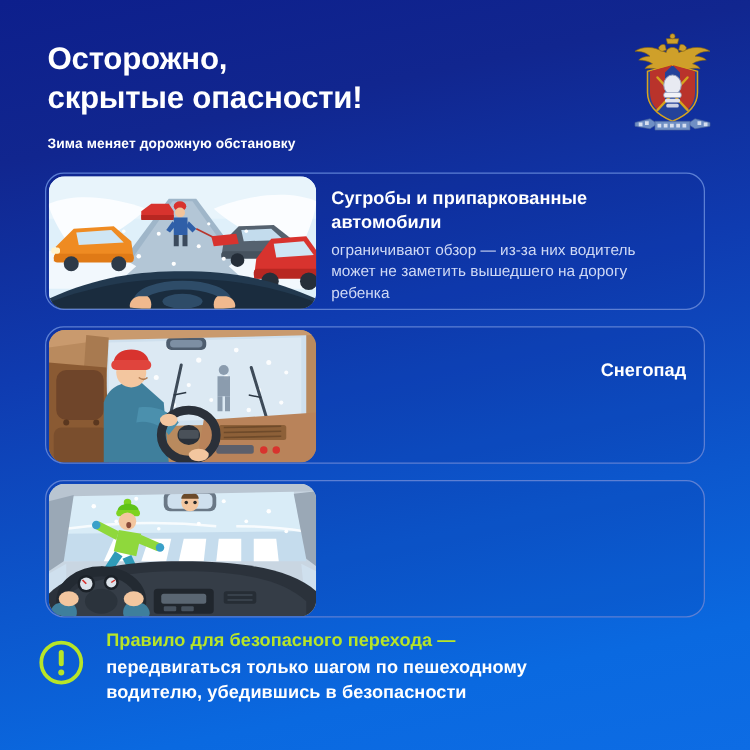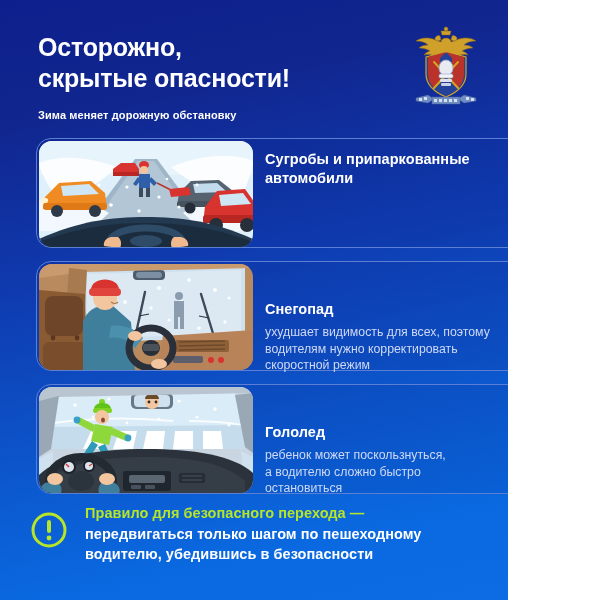--- a/index.html
+++ b/index.html
@@ -5,21 +5,21 @@
   * { margin:0; padding:0; box-sizing:border-box; }
 
   html, body {
     width:600px; height:600px;
     font-family:"Liberation Sans", sans-serif;
     overflow:hidden;
   }
 
   #poster {
     position:relative;
-    width:508px; height:600px;
+    width:600px; height:600px;
     background:linear-gradient(168deg,
        #0d1f8c 0%,
        #11268f 18%,
        #0f3bb0 42%,
        #0c57cd 68%,
        #0a69e0 86%,
        #0d6ce4 100%);
     overflow:hidden;
   }
 
@@ -63,21 +63,21 @@
   .card-head {
     color:#ffffff; font-size:14.5px; font-weight:bold;
     line-height:1.28; letter-spacing:0.05px;
     white-space:pre-line;
   }
   .card-body {
     margin-top:5px;
     color:#cfd9f5; font-size:12.3px; font-weight:normal;
     line-height:1.38; white-space:pre-line;
   }
-  .card-2 .card-text, .card-3 .card-text { top:38px; }
+  .card-2 .card-text, .card-3 .card-text { top:26px;text-align:right; }
 
   
   .footer { position:absolute; left:28px; top:503px; right:30px; }
   .excl-icon { position:absolute; left:2px; top:8px; width:38px; height:38px; }
   .footer-text { margin-left:57px; }
   .f-green {
     color:#b7e528; font-size:14.5px; font-weight:bold;
     line-height:1.42; letter-spacing:0.05px;
   }
   .f-white {
@@ -217,20 +217,23 @@
         <ellipse cx="107" cy="101" rx="36" ry="14" fill="none" stroke="#2e4c68" stroke-width="7"></ellipse>
         <ellipse cx="107" cy="100" rx="16" ry="6" fill="#2e4c68"></ellipse>
 
         <path d="M72 96 c-5 1-8 5-7 9 l16 2 c2-4 1-9-2-11z" fill="#f0b98e"></path>
         <path d="M142 96 c5 1 8 5 7 9 l-16 2 c-2-4-1-9 2-11z" fill="#f0b98e"></path>
       </svg>
     </div>
     <div class="card-text">
       <div class="card-head">Сугробы и припаркованные
 автомобили</div>
+      <div class="card-body">ограничивают обзор — из-за них водитель
+может не заметить вышедшего на дорогу
+ребенка</div>
     </div>
   </div>
 
   <div class="card card-2">
     <div class="thumb">
       <svg viewBox="0 0 214 106" xmlns="http://www.w3.org/2000/svg">
         <rect width="214" height="106" fill="#b98a5e"></rect>
 
         <path d="M44 6 L206 2 L206 74 L44 78Z" fill="#cfe0ee"></path>
         <path d="M48 10 L202 6 L202 70 L48 74Z" fill="#dce9f3"></path>
@@ -314,23 +317,20 @@
           <ellipse cx="112" cy="84" rx="9" ry="8" fill="#2a3039"></ellipse>
           <rect x="104" y="80" width="16" height="7" rx="2" fill="#4a5159"></rect>
         </g>
 
         <ellipse cx="96" cy="72" rx="7" ry="5" fill="#f3c69f"></ellipse>
         <ellipse cx="120" cy="100" rx="8" ry="5" fill="#f3c69f"></ellipse>
       </svg>
     </div>
     <div class="card-text">
       <div class="card-head">Снегопад</div>
-      <div class="card-body">ухудшает видимость для всех, поэтому
-водителям нужно корректировать
-скоростной режим</div>
     </div>
   </div>
 
   <div class="card card-3">
     <div class="thumb">
       <svg viewBox="0 0 214 106" xmlns="http://www.w3.org/2000/svg">
         <rect width="214" height="106" fill="#c9d6e2"></rect>
 
         <path d="M18 8 L196 6 L206 60 L10 62Z" fill="#d9ecf7"></path>
 
@@ -430,26 +430,20 @@
         </g>
 
         <g>
           <path d="M6 96 C2 98 0 104 2 106 L22 106 C24 100 20 94 14 94z" fill="#3f7f9c"></path>
           <ellipse cx="16" cy="92" rx="8" ry="6" fill="#f3c69f"></ellipse>
           <path d="M76 96 C80 98 82 104 80 106 L60 106 C58 100 62 94 68 94z" fill="#3f7f9c"></path>
           <ellipse cx="68" cy="92" rx="8" ry="6" fill="#f3c69f"></ellipse>
         </g>
       </svg>
     </div>
-    <div class="card-text">
-      <div class="card-head">Гололед</div>
-      <div class="card-body">ребенок может поскользнуться,
-а водителю сложно быстро
-остановиться</div>
-    </div>
   </div>
 
   <div class="footer">
     <div class="excl-icon">
       <svg viewBox="0 0 38 38" xmlns="http://www.w3.org/2000/svg">
         <circle cx="19" cy="19" r="16" fill="none" stroke="#b7e528" stroke-width="3"></circle>
         <rect x="17" y="9" width="4" height="13" rx="2" fill="#b7e528"></rect>
         <circle cx="19" cy="27" r="2.4" fill="#b7e528"></circle>
       </svg>
     </div>

